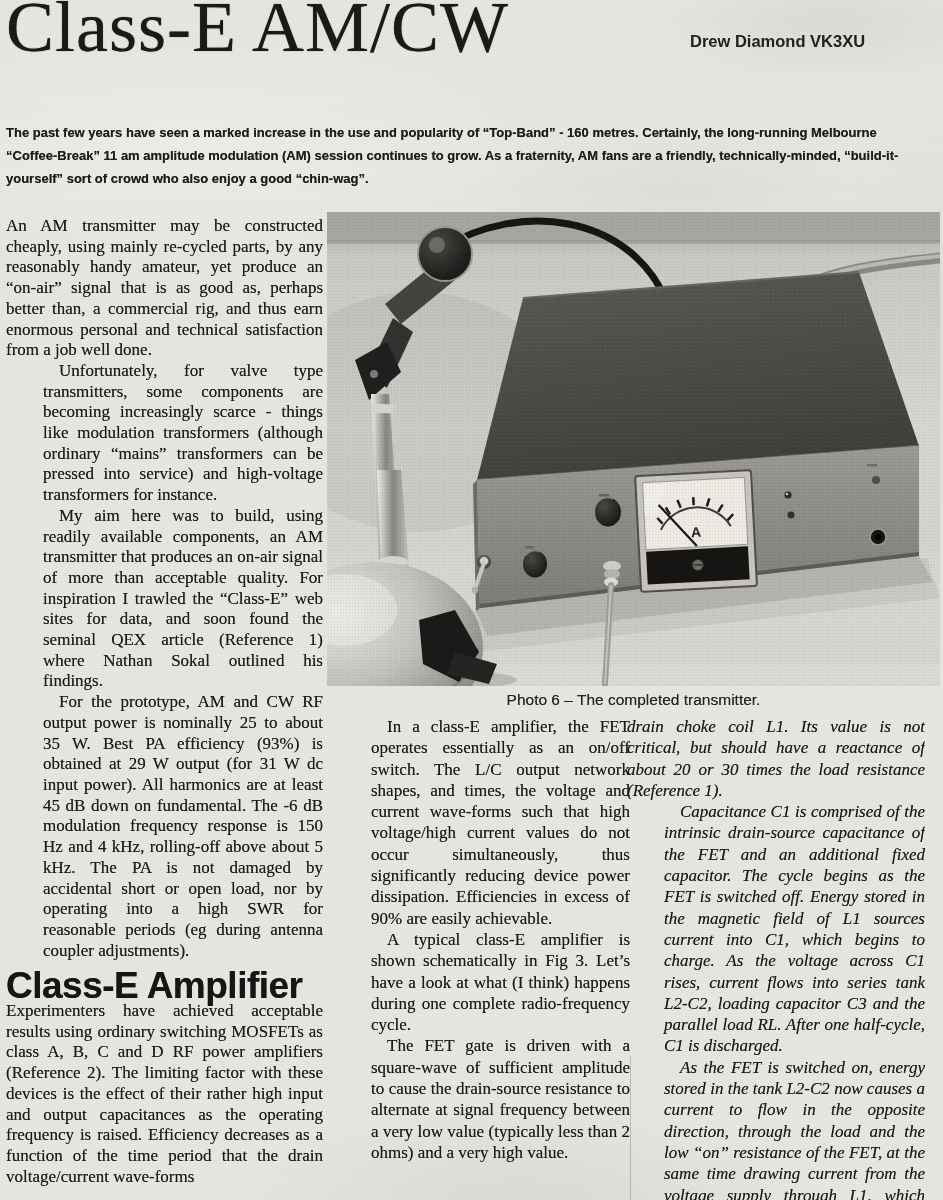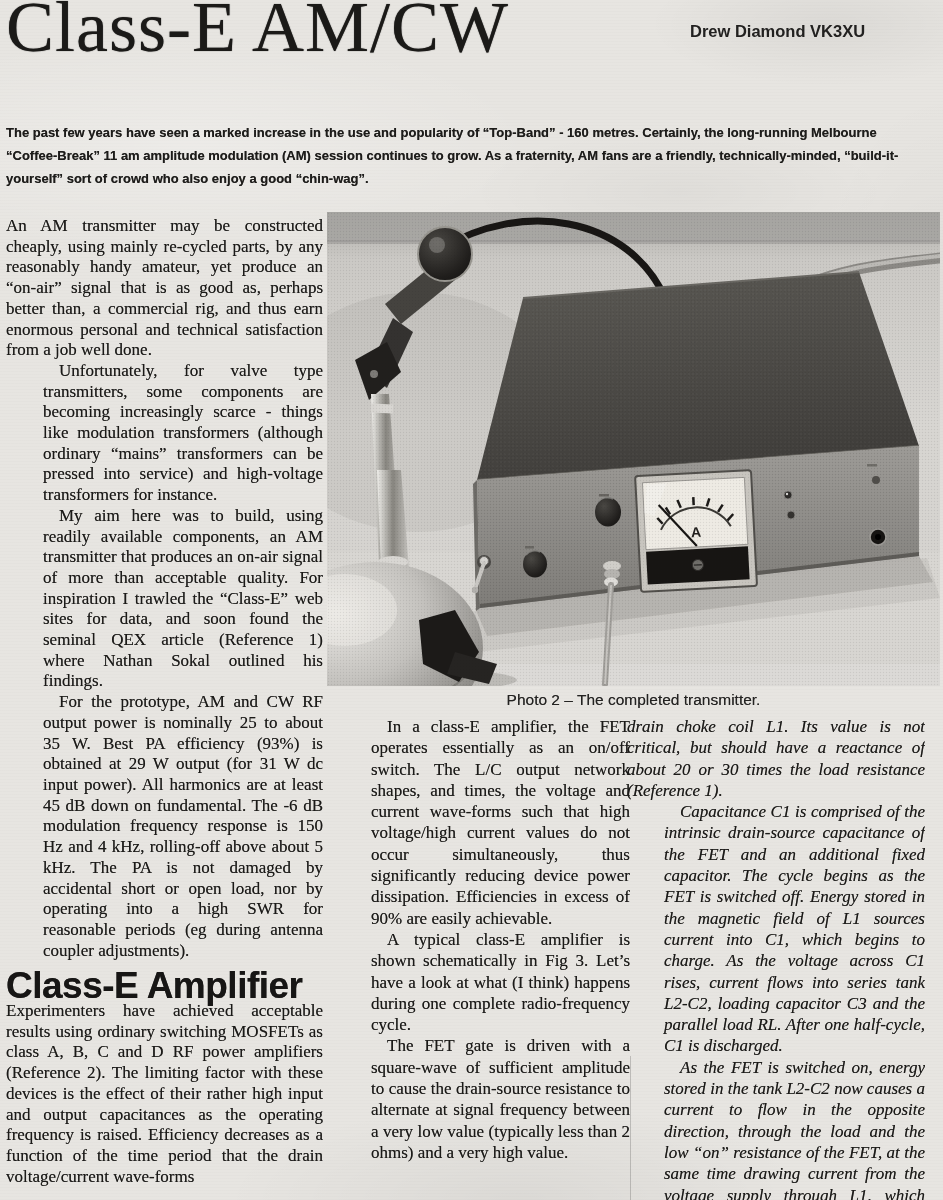--- a/index.html
+++ b/index.html
@@ -13,21 +13,21 @@
       radial-gradient(ellipse 300px 90px at 72% 16%, rgba(0,0,0,0.035), transparent 70%),
       radial-gradient(ellipse 500px 160px at 20% 12%, rgba(255,255,255,0.25), transparent 70%),
       repeating-linear-gradient(0deg, rgba(0,0,0,0.012) 0 1px, transparent 1px 3px);
     font-family:"Liberation Serif", serif;
     color:#1b1a18;
   }
   .hl1{position:absolute;left:6px;top:-9px;font-size:72px;line-height:1;letter-spacing:1px;white-space:nowrap;
        text-shadow:0 0 1px rgba(20,20,20,.8);}
   .hl2{position:absolute;left:4px;top:47px;font-size:68px;line-height:1;letter-spacing:1px;word-spacing:40px;white-space:nowrap;
        text-shadow:0 0 1px rgba(20,20,20,.8);}
-  .byline{position:absolute;left:690px;top:22px;font-family:"Liberation Sans",sans-serif;font-weight:bold;font-size:16.5px;color:#222120;}
+  .byline{position:absolute;left:690px;top:32px;font-family:"Liberation Sans",sans-serif;font-weight:bold;font-size:16.5px;color:#222120;}
   .lead{position:absolute;left:6px;top:121px;width:922px;font-family:"Liberation Sans",sans-serif;font-weight:bold;
         font-size:13px;line-height:23px;color:#1d1c1a;text-shadow:0 0 .4px rgba(0,0,0,.6);}
   .col{position:absolute;text-align:justify;font-size:17px;line-height:20.7px;text-shadow:0 0 .4px rgba(0,0,0,.55);}
   .col p{margin:0;padding:0;}
   .col p.indent{text-indent:16px;margin-left:37px;}
   .col-left{left:6px;top:216px;width:317px;height:984px;overflow:hidden;}
   .col-mid{left:334px;top:716px;width:296px;height:484px;overflow:hidden;line-height:21.3px;}
   .col-right{left:627px;top:716px;width:298px;height:484px;overflow:hidden;line-height:21.3px;font-style:italic;}
   .section-heading{margin:15px 0 4px 0;font-family:"Liberation Sans",sans-serif;font-weight:bold;font-size:37px;
         letter-spacing:-0.5px;color:#171615;text-align:left;text-shadow:0 0 .6px rgba(0,0,0,.7);}
@@ -197,21 +197,21 @@
         <ellipse cx="18" cy="398" rx="52" ry="36" fill="#f2f0ec" opacity="0.45"></ellipse>
         <path d="M-40,452 A110 86 0 0 0 150,452" fill="none" stroke="#6e6c68" stroke-width="2" opacity="0.6"></path>
         <polygon points="92,408 128,398 152,440 132,470 96,452" fill="#1c1a18"></polygon>
         <polygon points="128,440 170,452 162,472 120,462" fill="#262422"></polygon>
       </g>
 
       <rect x="0" y="0" width="613" height="474" fill="url(#dots)" opacity="0.09"></rect>
     </svg>
   </div>
 
-  <div class="caption">Photo 2 – The completed transmitter.</div>
+  <div class="caption">Photo 6 – The completed transmitter.</div>
 
   <div class="col col-mid">
     <p class="body-p indent">In a class-E amplifier, the FET operates essentially as an on/off switch. The L/C output network shapes, and times, the voltage and current wave-forms such that high voltage/high current values do not occur simultaneously, thus significantly reducing device power dissipation. Efficiencies in excess of 90% are easily achievable.</p>
     <p class="body-p indent">A typical class-E amplifier is shown schematically in Fig 3. Let’s have a look at what (I think) happens during one complete radio-frequency cycle.</p>
     <p class="body-p indent">The FET gate is driven with a square-wave of sufficient amplitude to cause the drain-source resistance to alternate at signal frequency between a very low value (typically less than 2 ohms) and a very high value.</p>
   </div>
 
   <div class="col col-right">
     <p class="body-p">drain choke coil L1. Its value is not critical, but should have a reactance of about 20 or 30 times the load resistance (Reference 1).</p>
     <p class="body-p indent">Capacitance C1 is comprised of the intrinsic drain-source capacitance of the FET and an additional fixed capacitor. The cycle begins as the FET is switched off. Energy stored in the magnetic field of L1 sources current into C1, which begins to charge. As the voltage across C1 rises, current flows into series tank L2-C2, loading capacitor C3 and the parallel load RL. After one half-cycle, C1 is discharged.</p>

